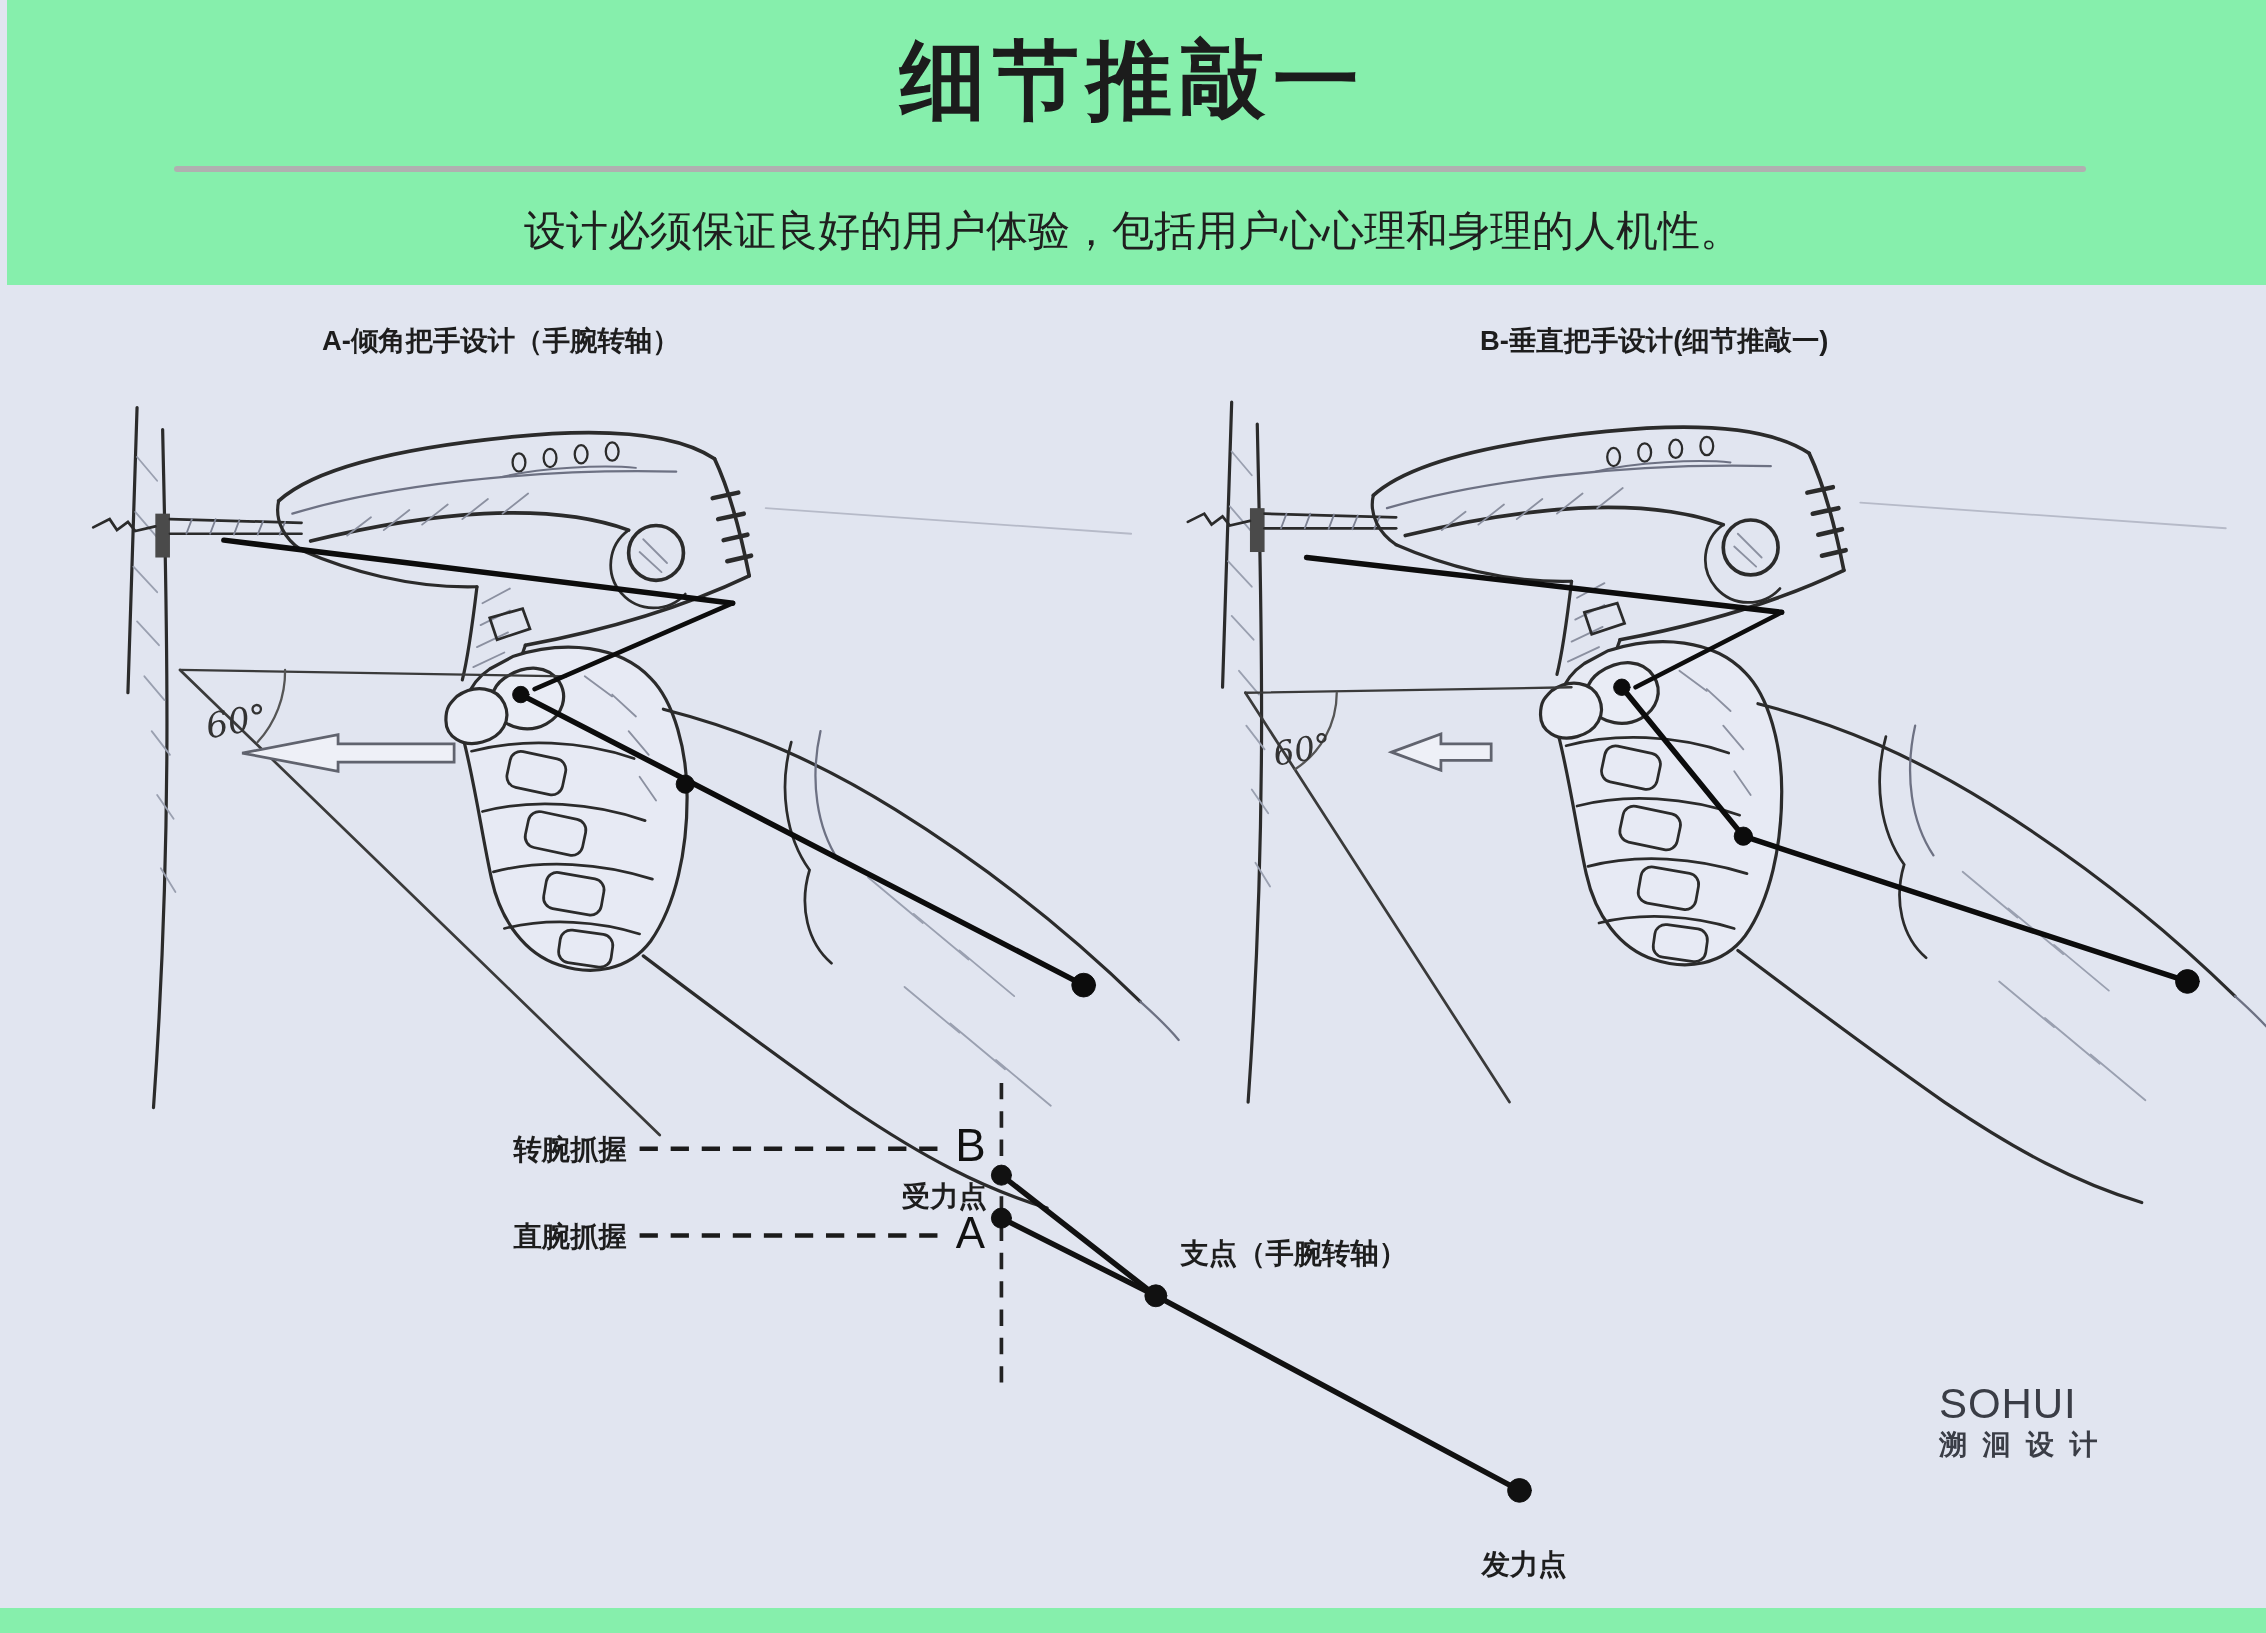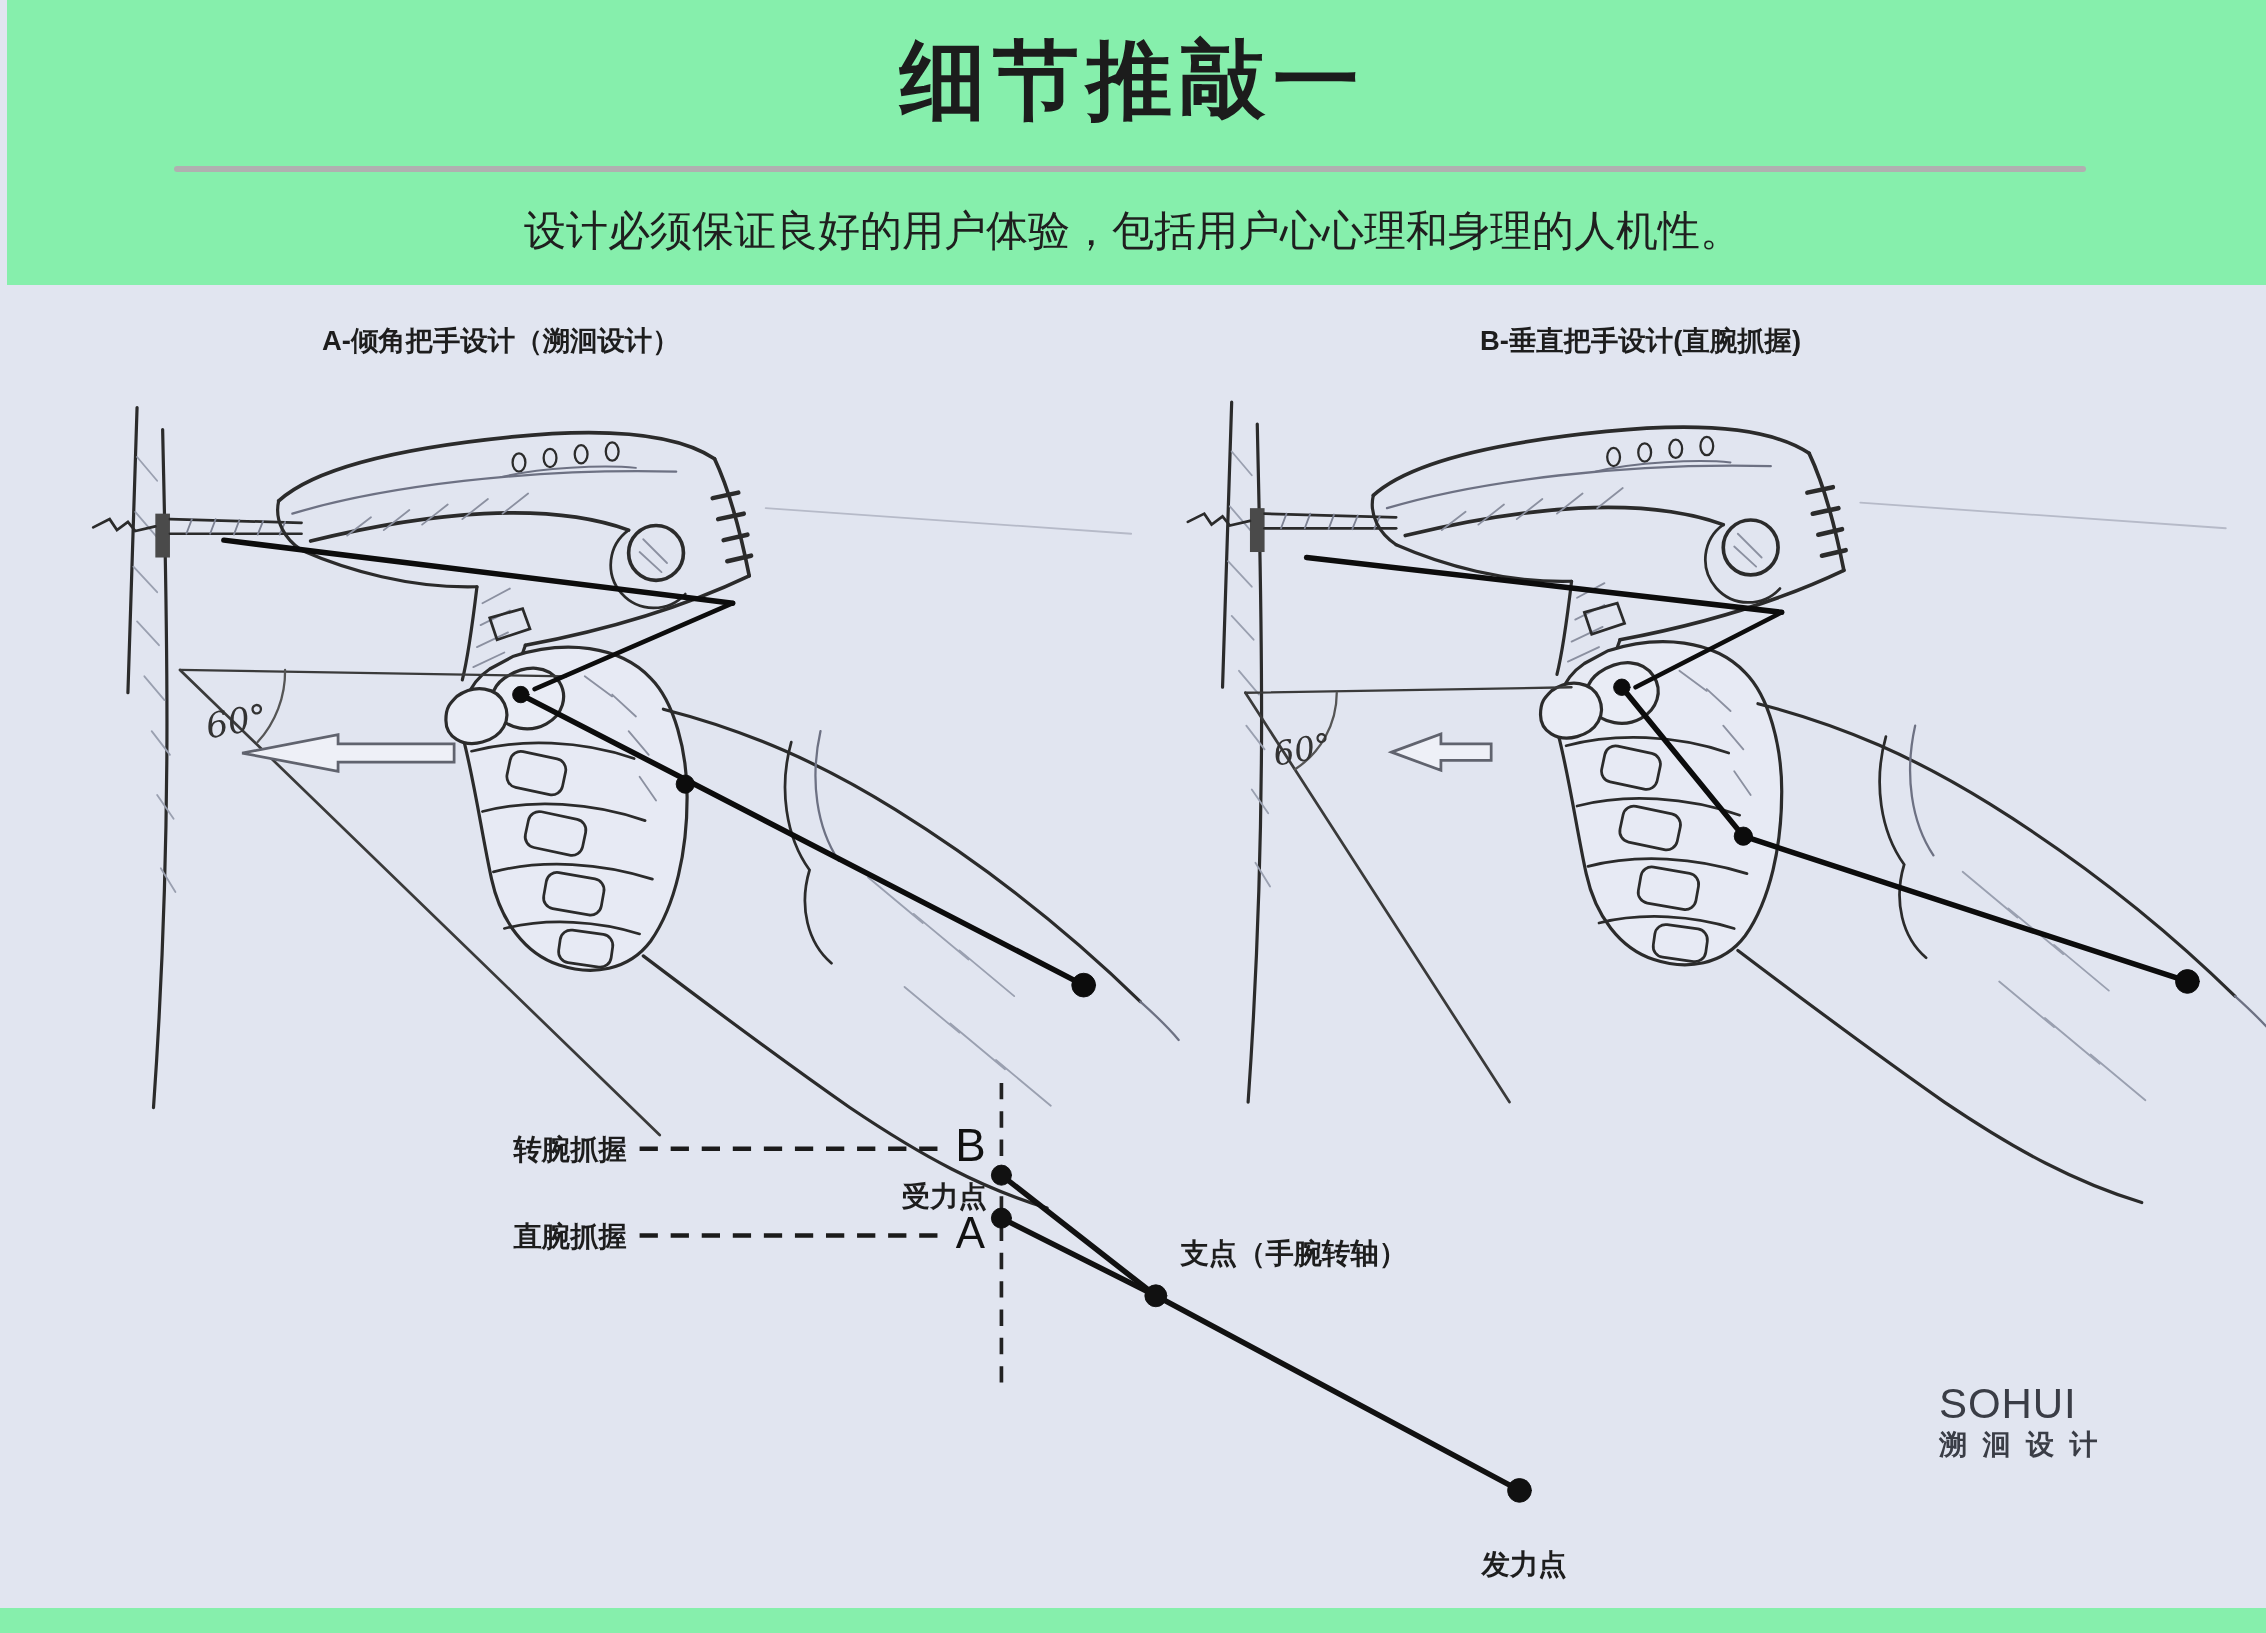--- a/index.html
+++ b/index.html
@@ -28,22 +28,22 @@
 <div class="stage">
 
   <div class="left-strip"></div>
 
   <div class="page-title">细节推敲一</div>
   <div class="divider"></div>
   <div class="subtitle">设计必须保证良好的用户体验，包括用户心心理和身理的人机性。</div>
 
   <div class="panel"></div>
 
-  <div class="caption caption-a">A-倾角把手设计（溯洄设计）</div>
-  <div class="caption caption-b">B-垂直把手设计(直腕抓握)</div>
+  <div class="caption caption-a">A-倾角把手设计（手腕转轴）</div>
+  <div class="caption caption-b">B-垂直把手设计(细节推敲一)</div>
 
   <svg width="2266" height="1634" viewBox="0 0 2480 1788">
     <defs>
 
       <g id="rig" stroke="#2b2b2b" stroke-width="3.5" fill="none" stroke-linecap="round">
 
         <path d="M150,446 L140,758"></path>
         <path d="M178,470 C182,660 190,900 168,1212"></path>
         <g stroke="#9aa0b0" stroke-width="2">
           <path d="M150,500 l22,26"></path>

